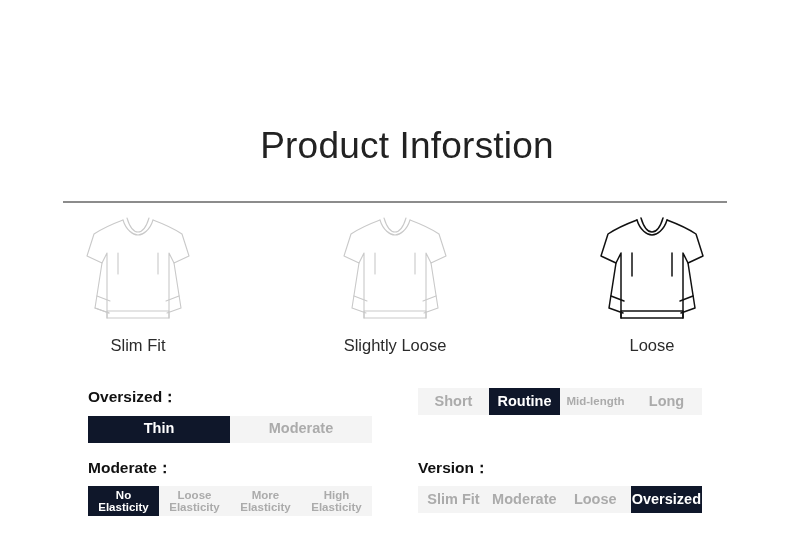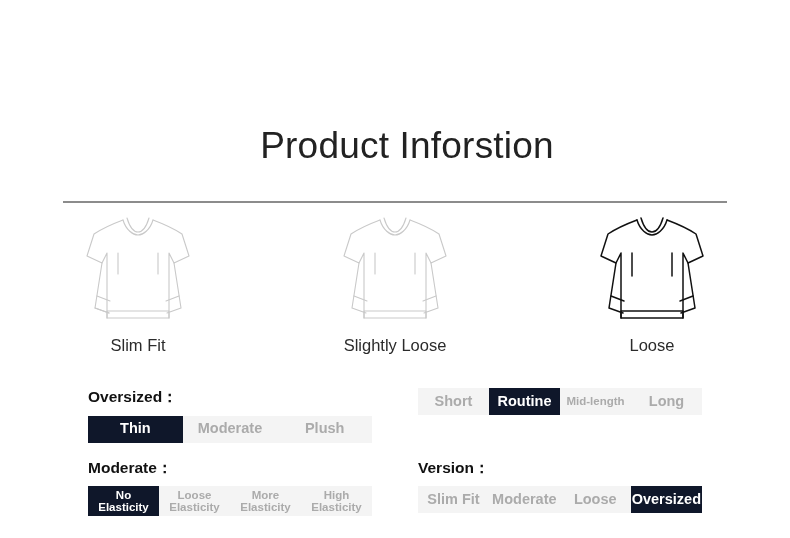--- a/index.html
+++ b/index.html
@@ -213,21 +213,20 @@
 
   <div class="attr-grid">
 
     <div class="attr-row">
 
       <div class="attr-block">
         <div class="attr-label">Oversized：</div>
         <div class="chip-bar">
           <div class="chip selected">Thin</div>
           <div class="chip">Moderate</div>
-          <div class="chip">Plush</div>
         </div>
       </div>
 
       <div class="attr-block">
         <div class="chip-bar">
           <div class="chip">Short</div>
           <div class="chip selected">Routine</div>
           <div class="chip small">Mid-length</div>
           <div class="chip">Long</div>
         </div>

